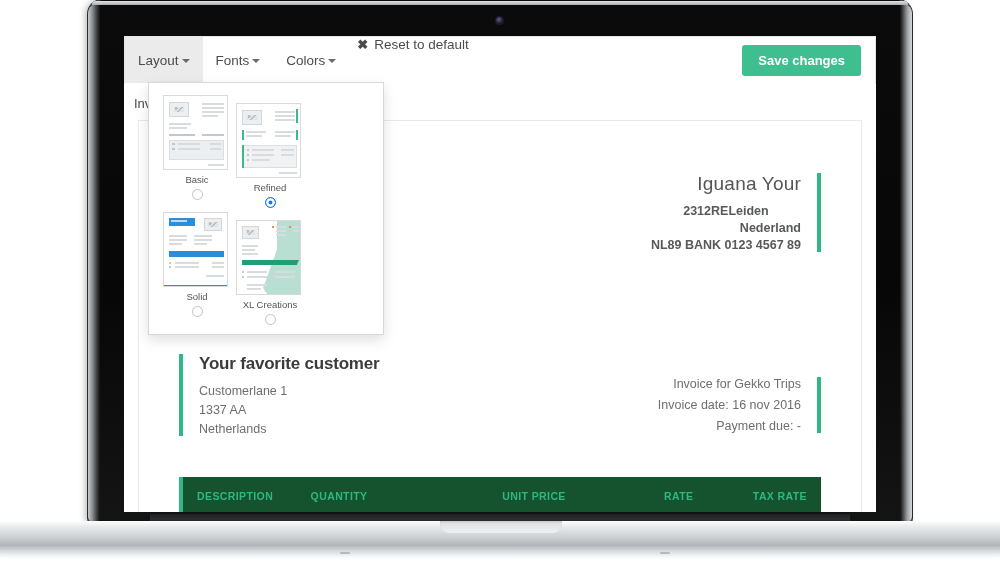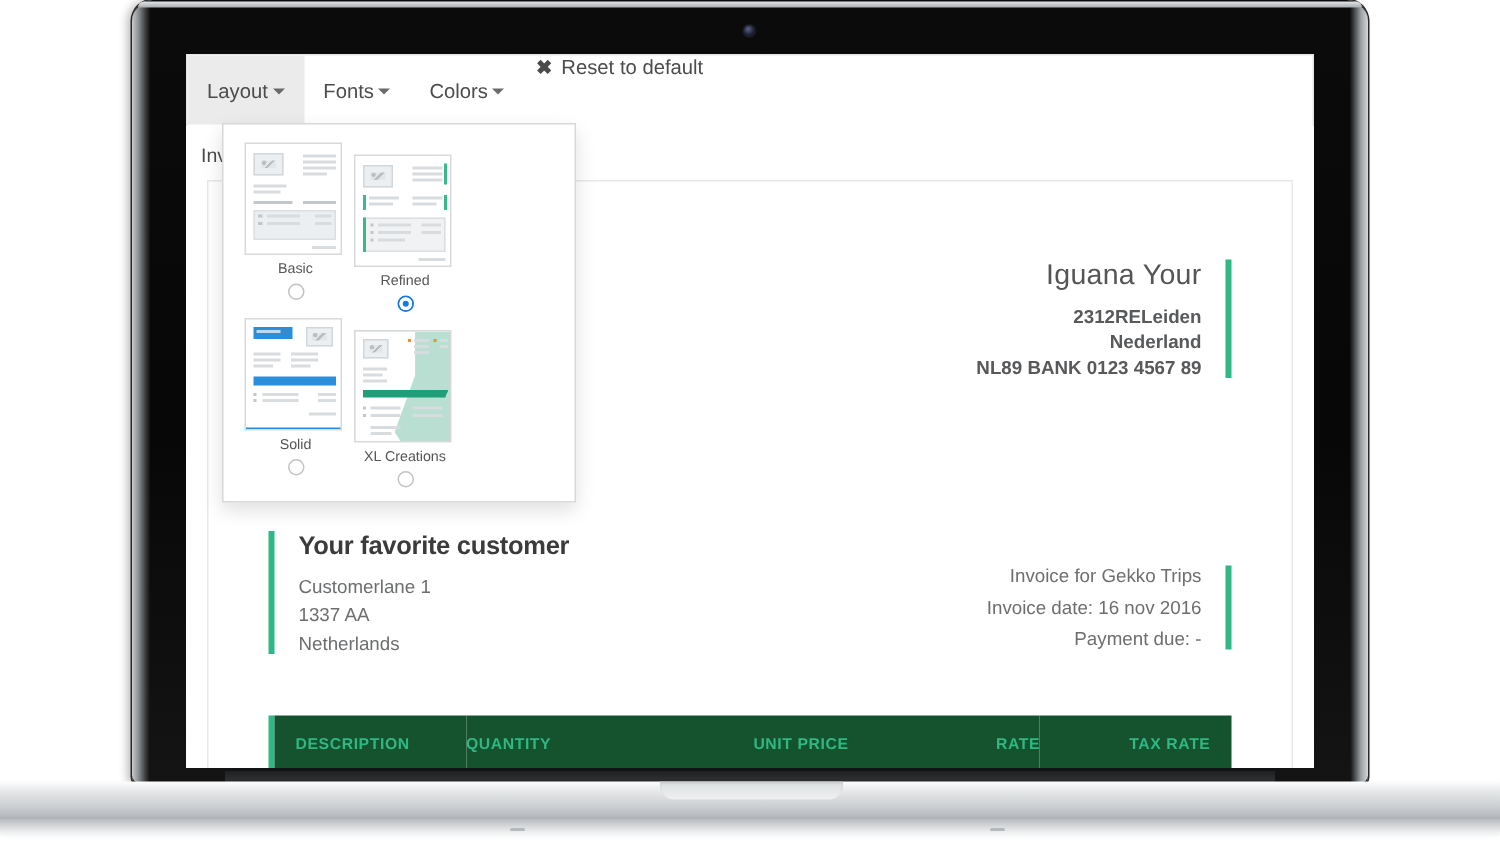--- a/index.html
+++ b/index.html
@@ -179,21 +179,21 @@
     width: 724px; height: 420px;
     background: #ffffff; border: 1px solid #e8e8e8;
   }
   .inv-head {
     position: absolute; right: 40px; top: 52px;
     text-align: right; padding-right: 16px;
     border-right: 4px solid #2fb884;
   }
   .co-name { font-size: 19px; color: #555; letter-spacing: .2px; }
   .co-line { font-size: 12.5px; color: #58595b; margin-top: 3px; font-weight: bold; }
-  .co-line.first { margin-top: 9px; }
+  .co-line.first { margin-top: 9px; text-align: center; }
 
   .cust-block {
     position: absolute; left: 40px; top: 233px;
     padding-left: 16px; border-left: 4px solid #2fb884;
   }
   .cust-title { font-size: 17px; color: #3b3b3b; font-weight: bold; letter-spacing: -.2px; }
   .cust-line { font-size: 12.5px; color: #6d6e70; margin-top: 5px; }
   .cust-line.first { margin-top: 10px; }
 
   .meta-block {
@@ -241,20 +241,21 @@
         <span class="caret"></span>
       </div>
       <div class="menu-btn">
         <span>Colors</span>
         <span class="caret"></span>
       </div>
       <div class="reset-btn">
         <span class="x-glyph">✖</span>
         <span>Reset to default</span>
       </div>
+      <button class="save-btn">Save changes</button>
     </div>
 
     <div class="tabstrip">
       <span class="tab-label">Invo</span>
     </div>
 
     <div class="doc">
 
       <div class="inv-head">
         <div class="co-name">Iguana Your</div>

